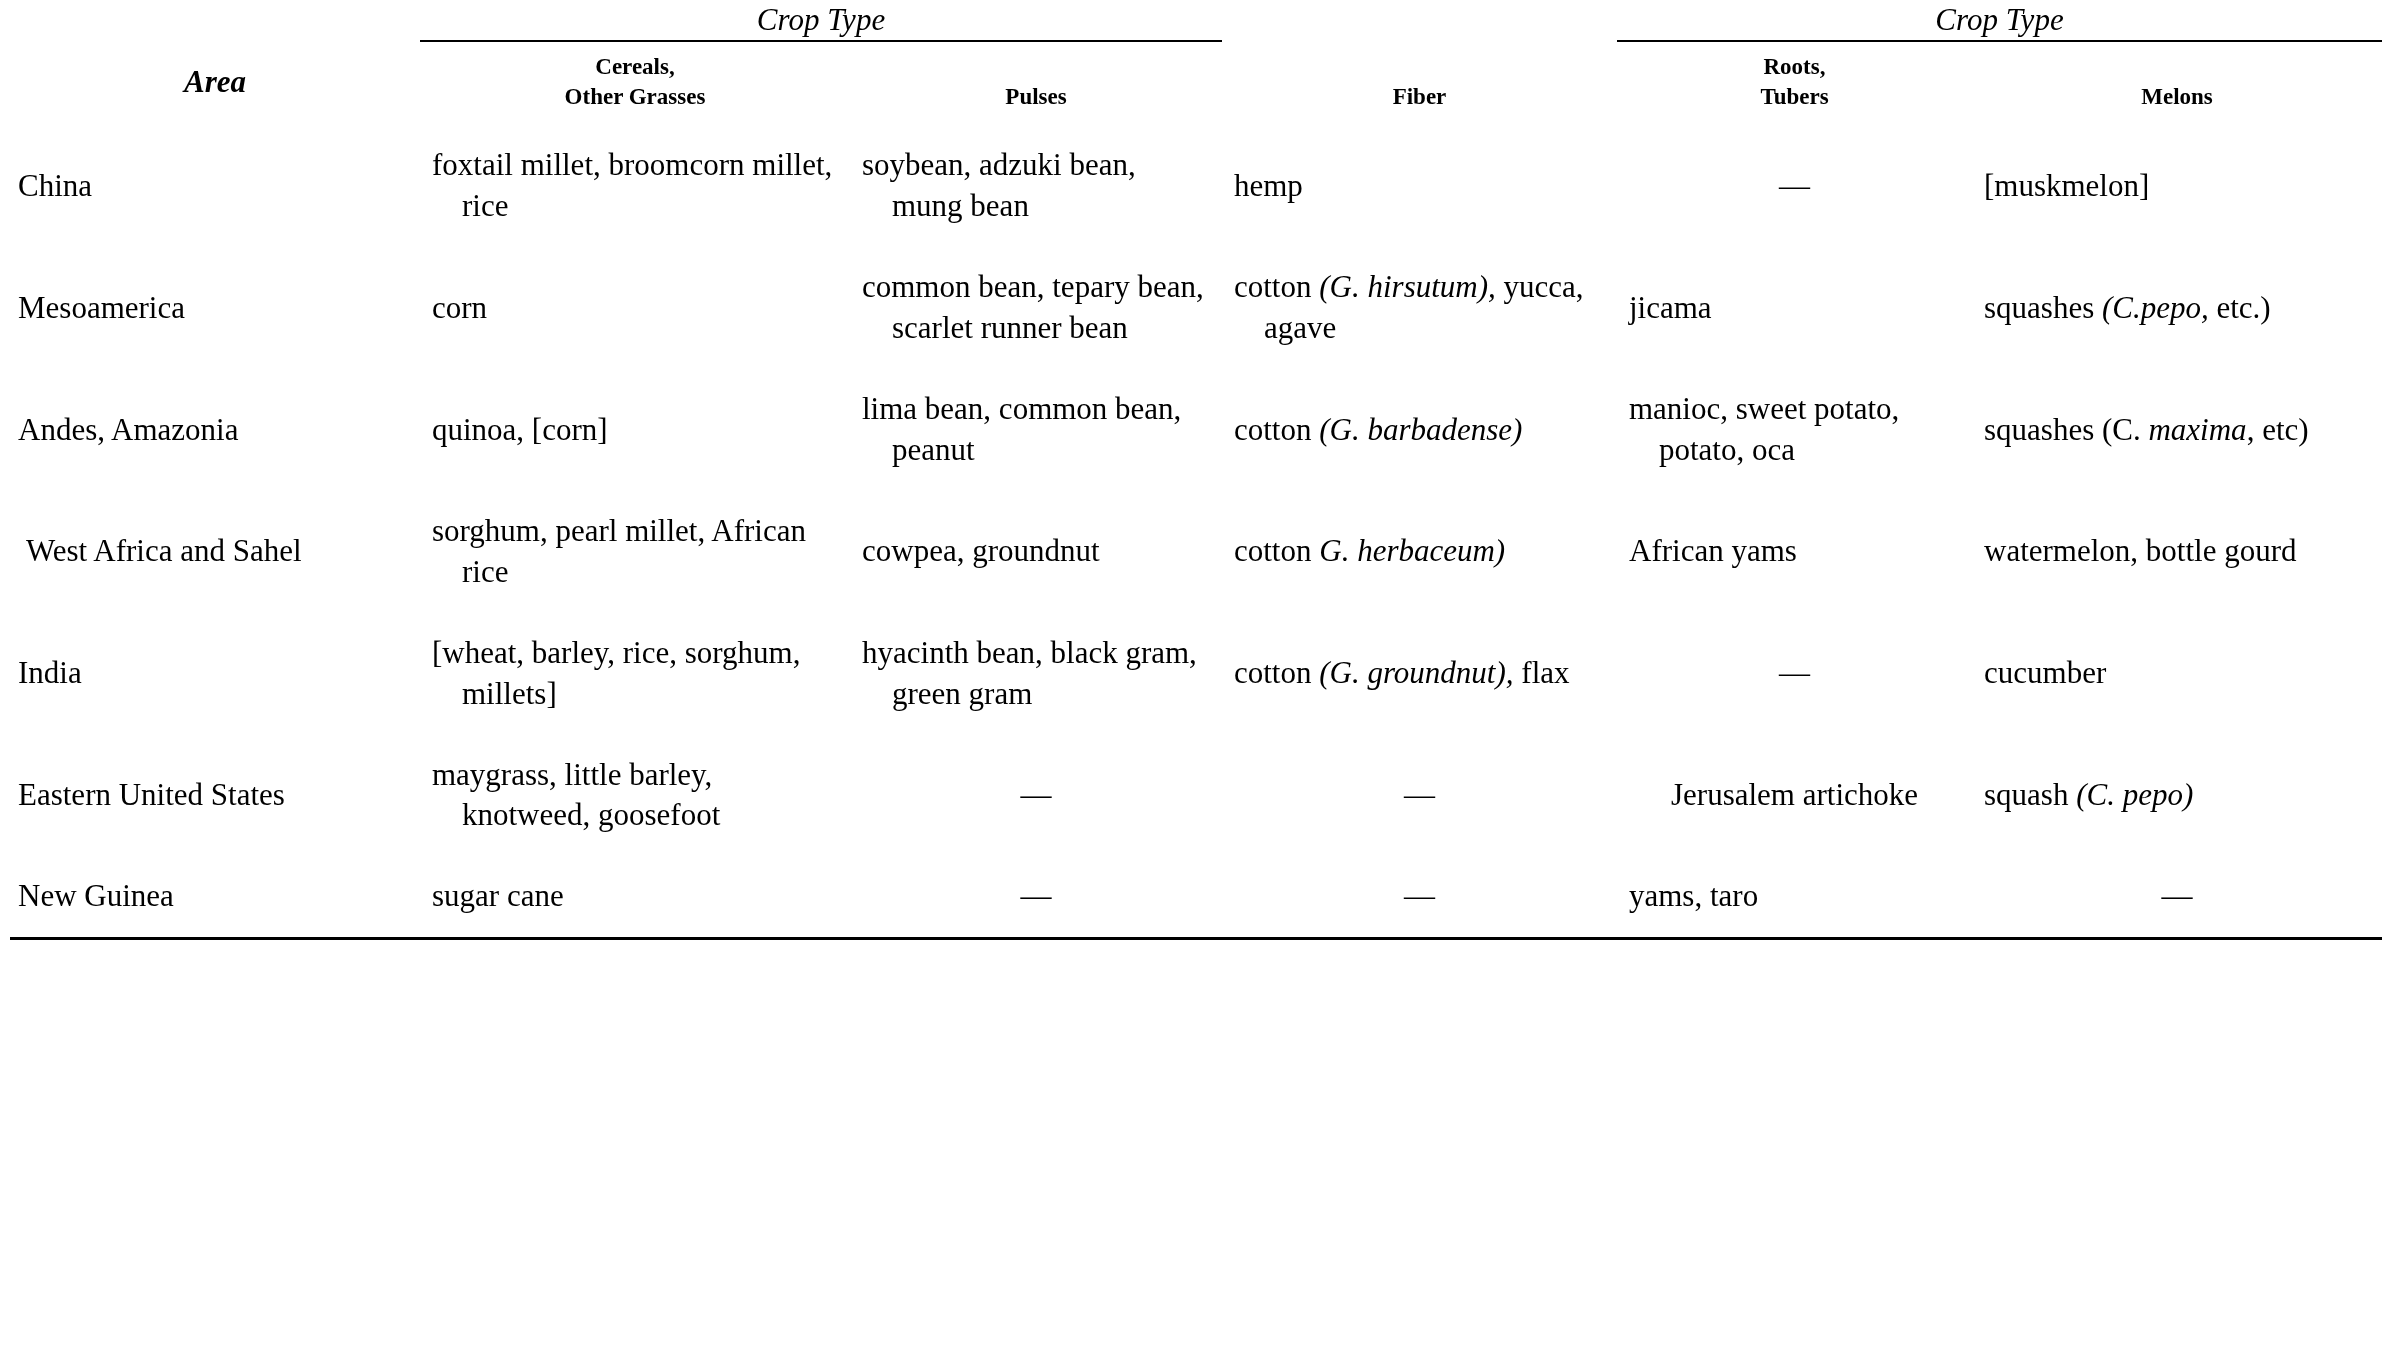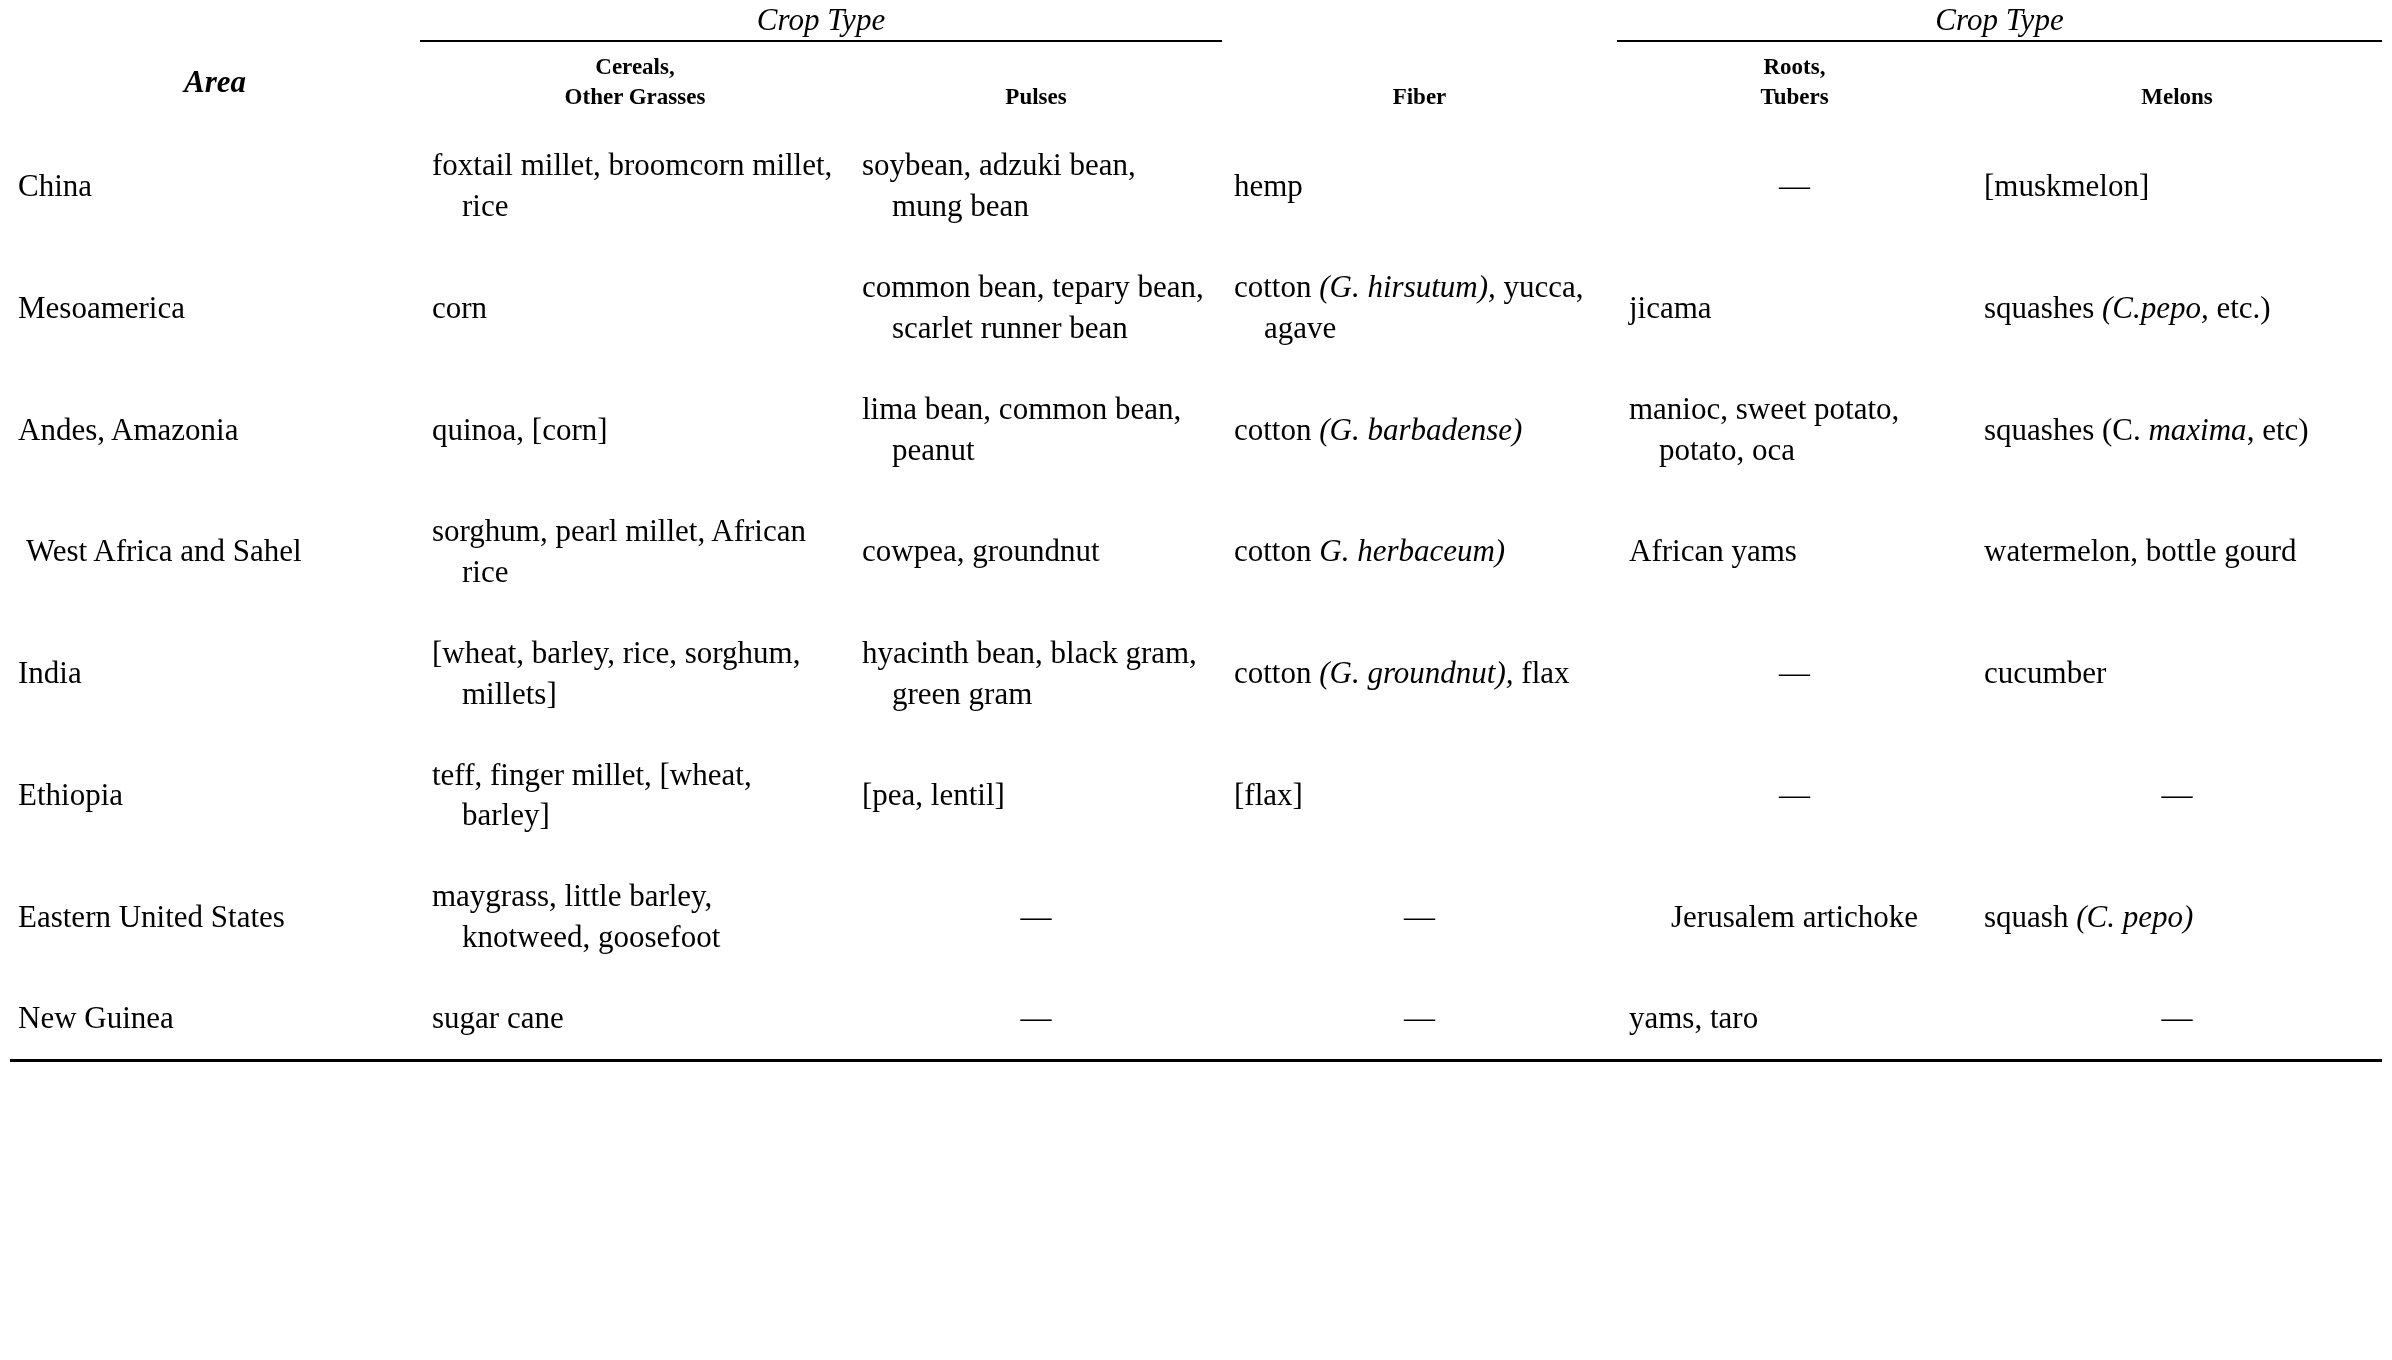--- a/index.html
+++ b/index.html
@@ -238,38 +238,20 @@
             <span class="hang">cotton <i>(G. groundnut),</i> flax</span>
           </td>
         <td class="cell-body">
             <span class="dash">—</span>
           </td>
         <td class="cell-body">
             <span class="hang">cucumber</span>
           </td>
       </tr>
       <tr>
-        <td class="cell-area">Ethiopia</td>
-        <td class="cell-body">
-            <span class="hang">teff, finger millet, [wheat, barley]</span>
-          </td>
-        <td class="cell-body">
-            <span class="hang">[pea, lentil]</span>
-          </td>
-        <td class="cell-body">
-            <span class="hang">[flax]</span>
-          </td>
-        <td class="cell-body">
-            <span class="dash">—</span>
-          </td>
-        <td class="cell-body">
-            <span class="dash">—</span>
-          </td>
-      </tr>
-      <tr>
         <td class="cell-area">Eastern United States</td>
         <td class="cell-body">
             <span class="hang">maygrass, little barley, knotweed, goosefoot</span>
           </td>
         <td class="cell-body">
             <span class="dash">—</span>
           </td>
         <td class="cell-body">
             <span class="dash">—</span>
           </td>

